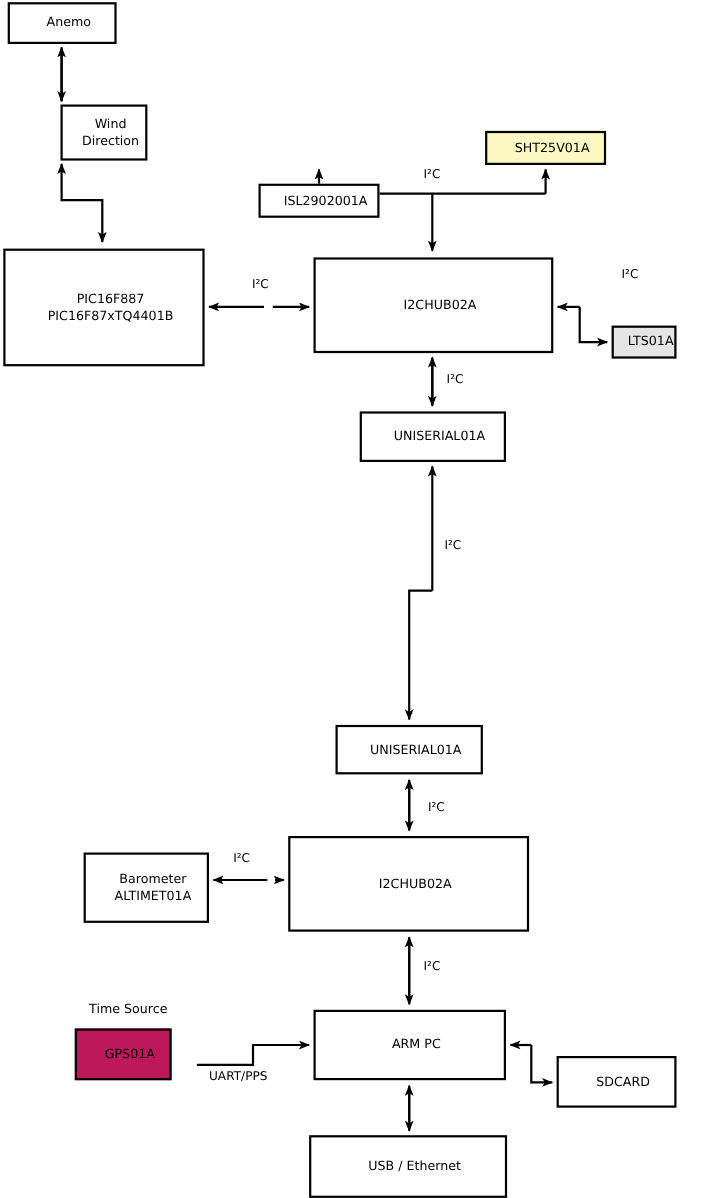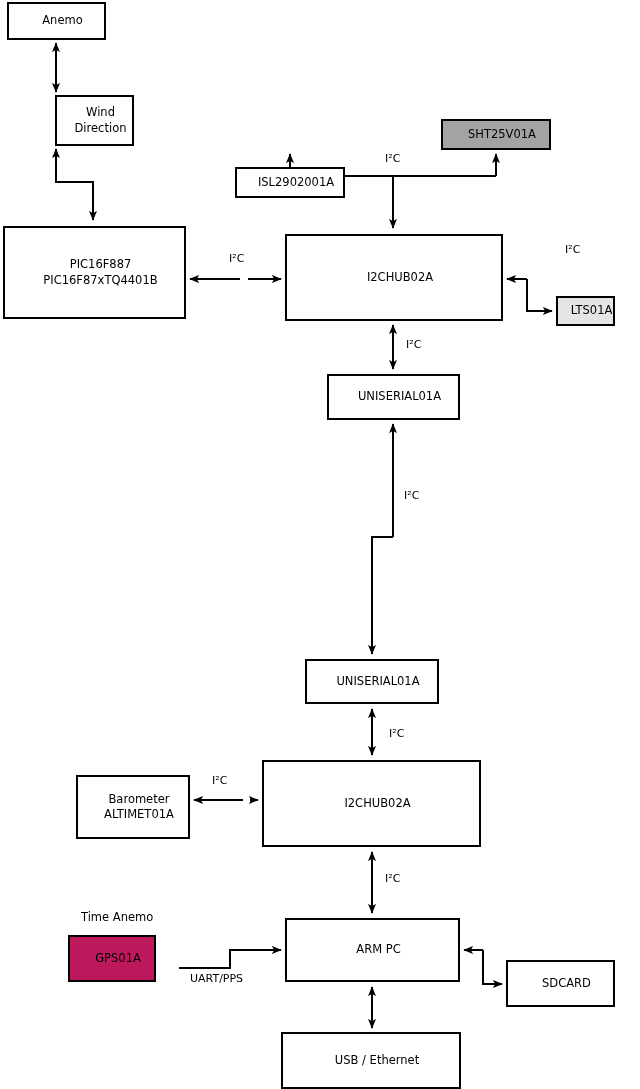--- a/index.html
+++ b/index.html
@@ -70,28 +70,28 @@
     </g>
   </svg>
 
   <div class="node" style="left: 7px; top: 2px; width: 99px; height: 38px; border-color: rgb(0, 0, 0); background: rgb(255, 255, 255);">
     <span class="lbl">Anemo</span>
     </div>
   <div class="node" style="left: 7px; top: 95px; width: 79px; height: 51px; border-color: rgb(0, 0, 0); background: rgb(255, 255, 255); margin-left: 48px;">
     <span class="lbl">Wind
 Direction</span>
     </div>
-  <div class="node" style="left: 3px; top: 226px; width: 183px; height: 93px; border-color: rgb(0, 0, 0); background: rgb(255, 255, 255);">
+  <div class="node" style="left: 3px; top: 226px; width: 183px; height: 107px; border-color: rgb(0, 0, 0); background: rgb(255, 255, 255);">
     <span class="lbl">PIC16F887
 PIC16F87xTQ4401B</span>
     </div>
   <div class="node" style="left: 235px; top: 119px; width: 110px; height: 31px; border-color: rgb(0, 0, 0); background: rgb(255, 255, 255); margin-top: 48px;">
     <span class="lbl">ISL2902001A</span>
     </div>
-  <div class="node" style="left: 441px; top: 119px; width: 110px; height: 31px; border-color: rgb(0, 0, 0); background: #a3a3a3;">
+  <div class="node" style="left: 441px; top: 119px; width: 110px; height: 31px; border-color: rgb(0, 0, 0); background: #fef9c3;">
     <span class="lbl">SHT25V01A</span>
     </div>
   <div class="node" style="left: 285px; top: 234px; width: 218px; height: 87px; border-color: rgb(0, 0, 0); background: rgb(255, 255, 255);">
     <span class="lbl">I2CHUB02A</span>
     </div>
   <div class="node" style="left: 556px; top: 296px; width: 59px; height: 30px; border-color: rgb(0, 0, 0); background: #e5e5e5; text-align: center;">
     <span class="lbl">LTS01A</span>
     </div>
   <div class="node" style="left: 327px; top: 374px; width: 133px; height: 46px; border-color: rgb(0, 0, 0); background: rgb(255, 255, 255);">
     <span class="lbl">UNISERIAL01A</span>
@@ -122,15 +122,15 @@
   <div class="edge-label" style="left: 229px; top: 252px;">I²C</div>
   <div class="edge-label" style="left: 385px; top: 152px;">I²C</div>
   <div class="edge-label" style="left: 565px; top: 243px;">I²C</div>
   <div class="edge-label" style="left: 406px; top: 338px;">I²C</div>
   <div class="edge-label" style="left: 404px; top: 489px;">I²C</div>
   <div class="edge-label" style="left: 389px; top: 727px;">I²C</div>
   <div class="edge-label" style="left: 212px; top: 774px;">I²C</div>
   <div class="edge-label" style="left: 385px; top: 872px;">I²C</div>
   <div class="edge-label" style="left: 190px; top: 972px; text-align: right;">UART/PPS</div>
 
-  <div class="free-label" style="left: 81px; top: 910px;">Time Anemo</div>
+  <div class="free-label" style="left: 81px; top: 910px;">Time Source</div>
 
 </div>
 
 </body></html>

